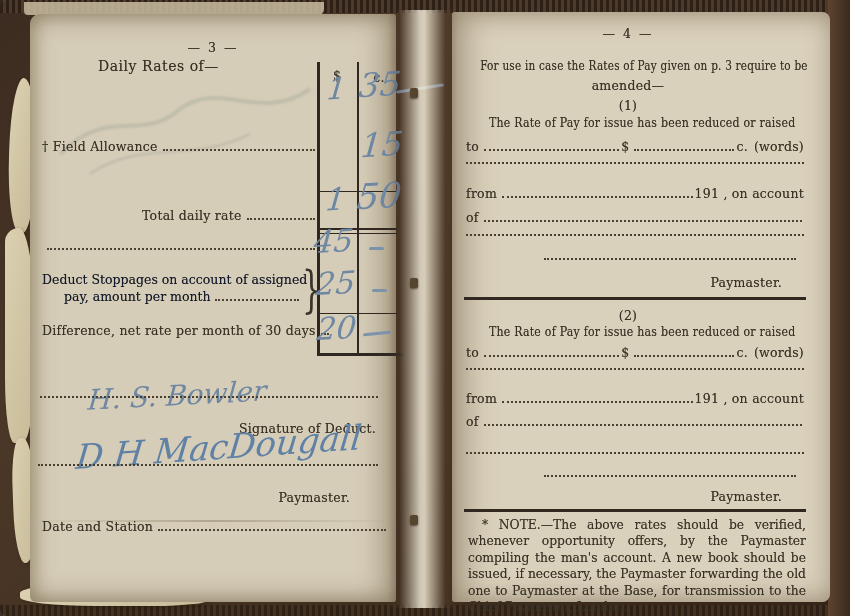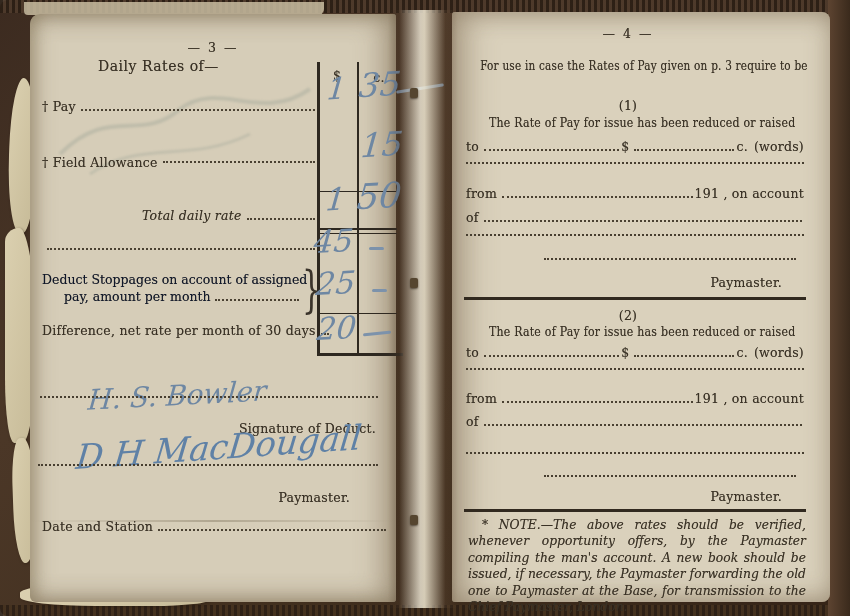--- a/index.html
+++ b/index.html
@@ -81,29 +81,25 @@
     <div class="ln" style="left:327px;top:48px;width:1.6px;height:293px;"></div>
     <div class="ln" style="left:287px;top:177px;width:80px;height:1.3px;"></div>
     <div class="ln" style="left:287px;top:214px;width:80px;height:2.4px;"></div>
     <div class="ln" style="left:287px;top:219px;width:80px;height:1.2px;"></div>
     <div class="ln" style="left:287px;top:299px;width:80px;height:1.3px;"></div>
     <div class="ln" style="left:287px;top:339px;width:86px;height:3px;"></div>
 
     <div class="center" style="left:288px;top:54px;width:38px;">$</div>
     <div class="center" style="left:328px;top:56px;width:42px;">c.</div>
 
-    <div class="prow" style="left:12px;top:86px;width:275px;">
-      <span class="lbl">† Pay</span>
-      <span class="dots"></span>
-    </div>
-    <div class="prow" style="left:12px;top:142px;width:275px;align-items:center;">
+    <div class="prow" style="left:12px;top:126px;width:275px;">
       <span class="lbl">† Field Allowance</span>
       <span class="dots"></span>
     </div>
-    <div class="prow" style="left:112px;top:195px;width:175px;font-style:italic;">
+    <div class="prow" style="left:112px;top:195px;width:175px;">
       <span class="lbl">Total daily rate</span>
       <span class="dots"></span>
     </div>
     <div class="prow" style="left:12px;top:234px;width:275px;">
       <span class="dots"></span>
     </div>
     <div class="wrapblock hang" style="position:absolute;left:12px;top:258px;width:266px;color:#0f172a;font-size:12.5px;text-shadow:0 0 .5px rgba(57,49,37,.55);">
       <span>Deduct Stoppages on account of assigned pay, amount per month</span><span class="dots-fixed"></span>
     </div>
     <div class="brace" style="left:272px;top:258px;">}</div>
@@ -139,20 +135,21 @@
       <span class="lbl">Date and Station</span>
       <span class="dots"></span>
     </div>
 
   </div>
 
   <div class="page" id="page4">
     <div class="center" style="left:0;top:14px;width:352px;letter-spacing:2px;">— 4 —</div>
 
     <div class="center condc" style="left:0;top:46px;width:352px;">For use in case the Rates of Pay given on p. 3 require to be</div>
+    <div class="center" style="left:0;top:66px;width:352px;">amended—</div>
 
     <div class="center" style="left:0;top:86px;width:352px;">(1)</div>
     <div class="stmt" style="left:14px;top:103px;padding-left:26px;">The Rate of Pay for issue has been reduced or raised</div>
 
     <div class="prow" style="left:14px;top:128px;width:338px;">
       <span class="lbl">to</span>
       <span class="dots" style="flex:2.3;"></span>
       <span class="lbl">$</span>
       <span class="dots" style="flex:1.7;"></span>
       <span class="lbl">c.</span>
@@ -196,20 +193,20 @@
     </div>
     <div class="prow" style="left:14px;top:403px;width:338px;">
       <span class="lbl">of</span>
       <span class="dots"></span>
     </div>
     <div class="dotline" style="left:14px;top:440px;width:338px;"></div>
     <div class="dotline" style="left:92px;top:463px;width:252px;"></div>
     <div class="rightal" style="left:0;top:477px;width:330px;">Paymaster.</div>
     <div class="rule" style="left:12px;top:497px;width:342px;"></div>
 
-    <div class="para" style="left:16px;top:505px;width:338px;text-indent:14px;font-style:italic;">* NOTE.—The above rates should be verified, whenever opportunity offers, by the Paymaster compiling the man's account.  A new book should be issued, if necessary, the Paymaster forwarding the old one to Paymaster at the Base, for transmission to the Chief Paymaster, London.</div>
+    <div class="para" style="left:16px;top:505px;width:338px;text-indent:14px;">* NOTE.—The above rates should be verified, whenever opportunity offers, by the Paymaster compiling the man's account.  A new book should be issued, if necessary, the Paymaster forwarding the old one to Paymaster at the Base, for transmission to the Chief Paymaster, London.</div>
   </div>
 
   <div class="spine"></div>
   <div class="stitch" style="top:88px;"></div>
   <div class="stitch" style="top:278px;"></div>
   <div class="stitch" style="top:515px;"></div>
 </div>
 
 </body></html>

